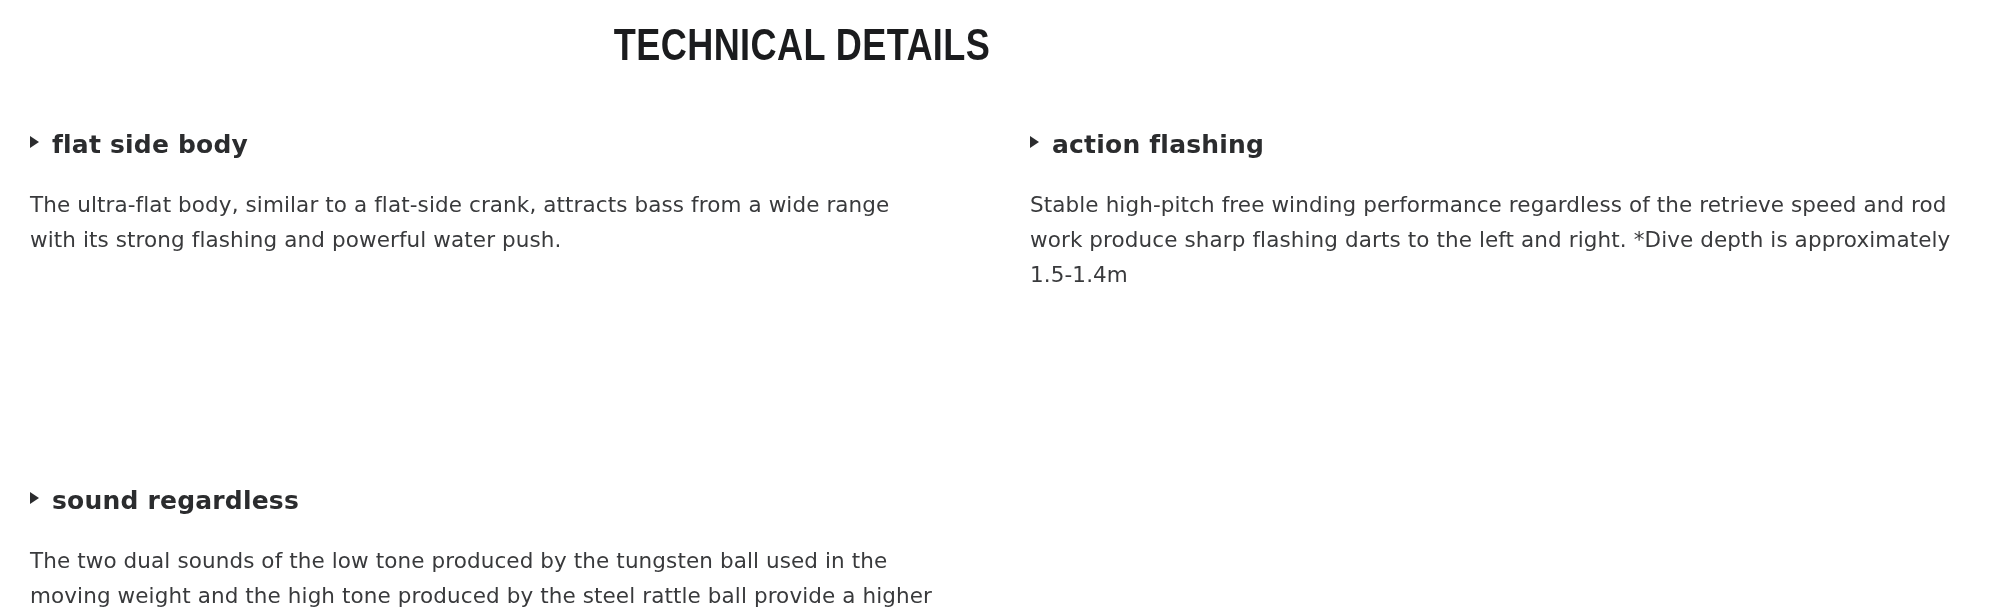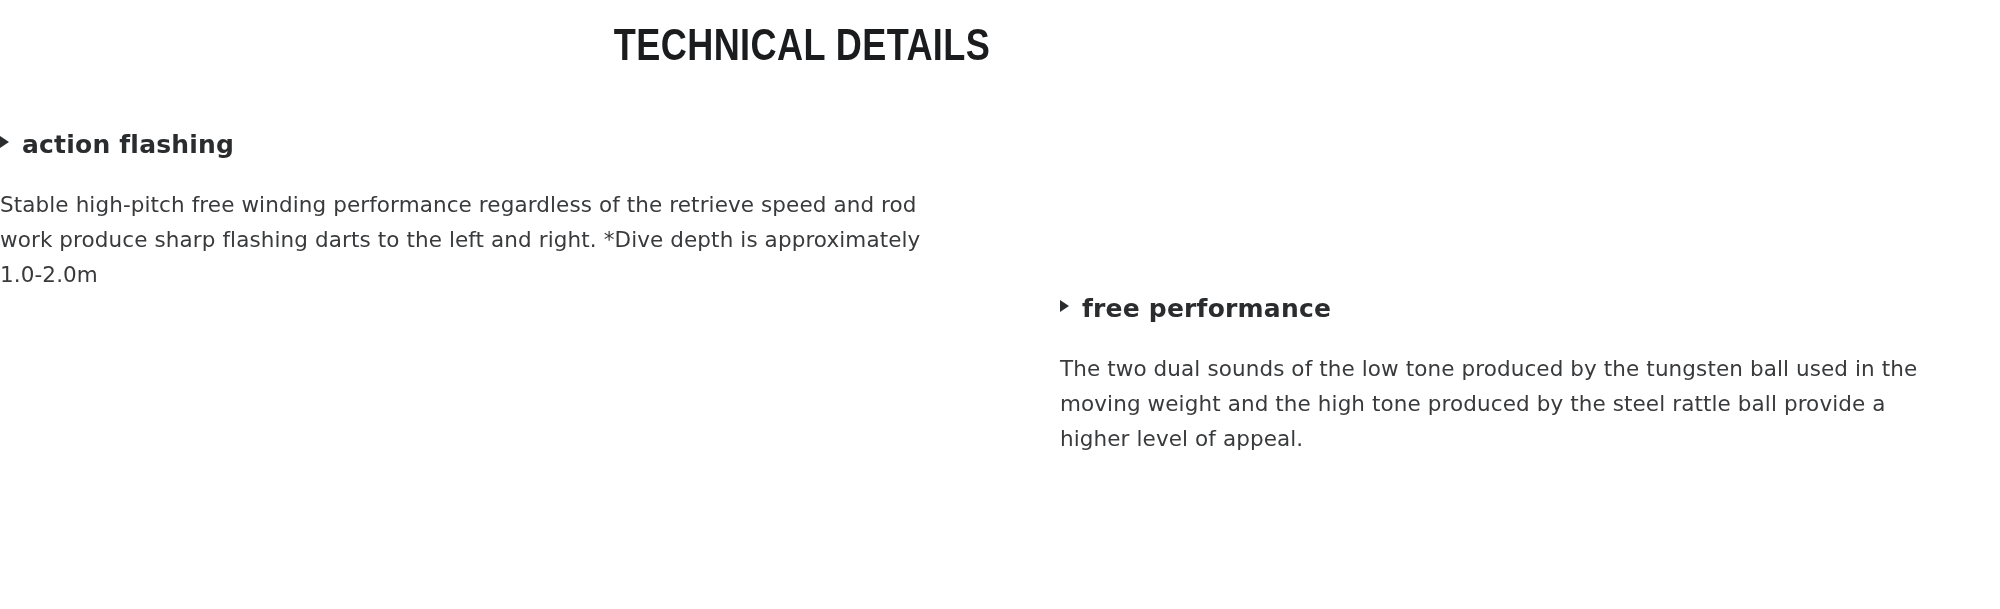--- a/index.html
+++ b/index.html
@@ -86,33 +86,40 @@
 </style>
 </head>
 <body>
 
 <div class="page">
 
   <h1 class="page-title">TECHNICAL DETAILS</h1>
 
   <div class="grid">
 
+    <div class="cell cell-tl">
+      <div class="feature-heading">
+        <span class="bullet-icon"></span>
+        <span>flat side body</span>
+      </div>
+      <p class="feature-body">The ultra-flat body, similar to a flat-side crank, attracts bass from a wide range with its strong flashing and powerful water push.</p>
+    </div>
 
     <div class="cell cell-tr">
       <div class="feature-heading">
         <span class="bullet-icon"></span>
         <span>action flashing</span>
       </div>
-      <p class="feature-body">Stable high-pitch free winding performance regardless of the retrieve speed and rod work produce sharp flashing darts to the left and right. *Dive depth is approximately 1.0-2.0m</p>
+      <p class="feature-body">Stable high-pitch free winding performance regardless of the retrieve speed and rod work produce sharp flashing darts to the left and right. *Dive depth is approximately 1.5-1.4m</p>
     </div>
 
     <div class="cell cell-bl">
       <div class="feature-heading">
         <span class="bullet-icon"></span>
-        <span>free performance</span>
+        <span>sound regardless</span>
       </div>
       <p class="feature-body">The two dual sounds of the low tone produced by the tungsten ball used in the moving weight and the high tone produced by the steel rattle ball provide a higher level of appeal.</p>
     </div>
 
     <div class="cell cell-br"></div>
 
   </div>
 </div>
 
 </body></html>

